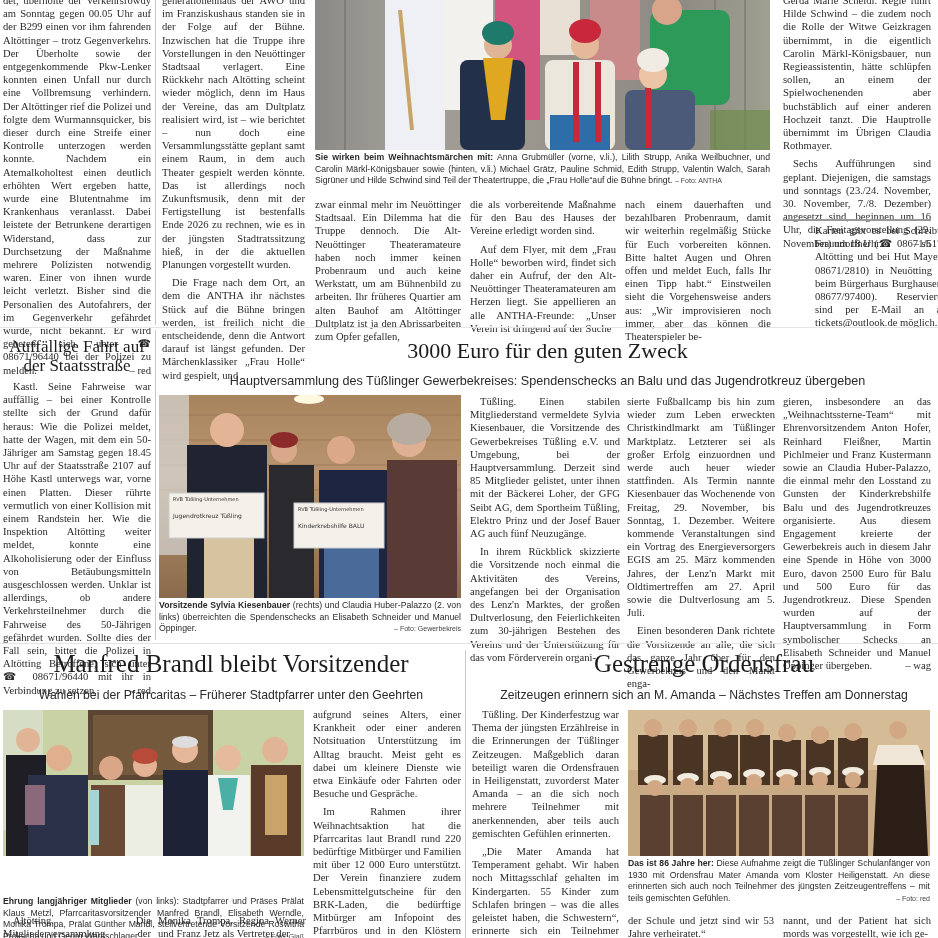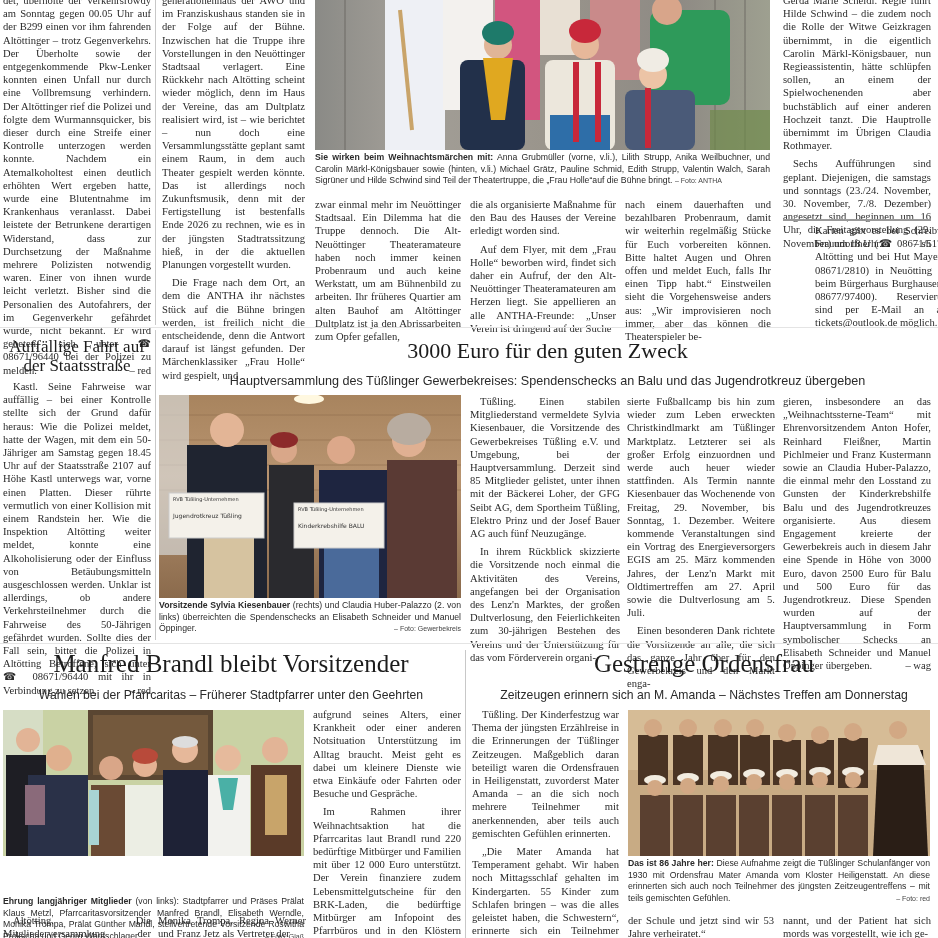--- a/index.html
+++ b/index.html
@@ -71,21 +71,21 @@
   </svg>
 </div>
 <div class="abs cap" style="left:315px; top:152px; width:455px;">
   <b>Sie wirken beim Weihnachtsmärchen mit:</b><span> Anna Grubmüller (vorne, v.li.), Lilith Strupp, Anika Weilbuchner, und Carolin Märkl-Königsbauer sowie (hinten, v.li.) Michael Grätz, Pauline Schmid, Edith Strupp, Valentin Walch, Sarah Sigrüner und Hilde Schwind sind Teil der Theatertruppe, die „Frau Holle“auf die Bühne bringt.</span> <span class="credit" style="float:none;">– Foto: ANTHA</span>
 </div>
 
 <div class="abs txt" style="left:315px; top:198px; width:146px;">
   <p class="noind">zwar einmal mehr im Neuöttinger Stadtsaal. Ein Dilemma hat die Truppe dennoch. Die Alt-Neuöttinger Theateramateure haben noch immer keinen Probenraum und auch keine Werkstatt, um am Bühnenbild zu arbeiten. Ihr früheres Quartier am alten Bauhof am Altöttinger Dultplatz ist ja den Abrissarbeiten zum Opfer gefallen,</p>
 </div>
 <div class="abs txt" style="left:470px; top:198px; width:146px;">
-  <p class="noind">die als organisierte Maßnahme für den Bau des Hauses der Vereine erledigt worden sind.</p>
+  <p class="noind">die als vorbereitende Maßnahme für den Bau des Hauses der Vereine erledigt worden sind.</p>
   <p>Auf dem Flyer, mit dem „Frau Holle“ beworben wird, findet sich daher ein Aufruf, der den Alt-Neuöttinger Theateramateuren am Herzen liegt. Sie appellieren an alle ANTHA-Freunde: „Unser Verein ist dringend auf der Suche</p>
 </div>
 <div class="abs txt" style="left:625px; top:198px; width:146px;">
   <p class="noind">nach einem dauerhaften und bezahlbaren Probenraum, damit wir weiterhin regelmäßig Stücke für Euch vorbereiten können. Bitte haltet Augen und Ohren offen und meldet Euch, falls Ihr einen Tipp habt.“ Einstweilen sieht die Vorgehensweise anders aus: „Wir improvisieren noch immer, aber das können die Theaterspieler be-</p>
 </div>
 <div class="abs txt" style="left:783px; top:-6px; width:148px;">
   <p class="noind">Gerda Marie Scheidl. Regie führt Hilde Schwind – die zudem noch die Rolle der Witwe Geizkragen übernimmt, in die eigentlich Carolin Märkl-Königsbauer, nun Regieassistentin, hätte schlüpfen sollen, an einem der Spielwochenenden aber buchstäblich auf einer anderen Hochzeit tanzt. Die Hauptrolle übernimmt im Übrigen Claudia Rothmayer.</p>
   <p><span>Sechs Aufführungen sind geplant. Diejenigen, die samstags und sonntags (23./24. November, 30. November, 7./8. Dezember) angesetzt sind, beginnen um 16 Uhr, die Freitagsvorstellung (29. November) um 18 Uhr.</span> <span class="sig">– sh</span></p>
 </div>
 <div class="hrule" style="left:783px; top:219px; width:148px; background:#999; height:2px;"></div>

